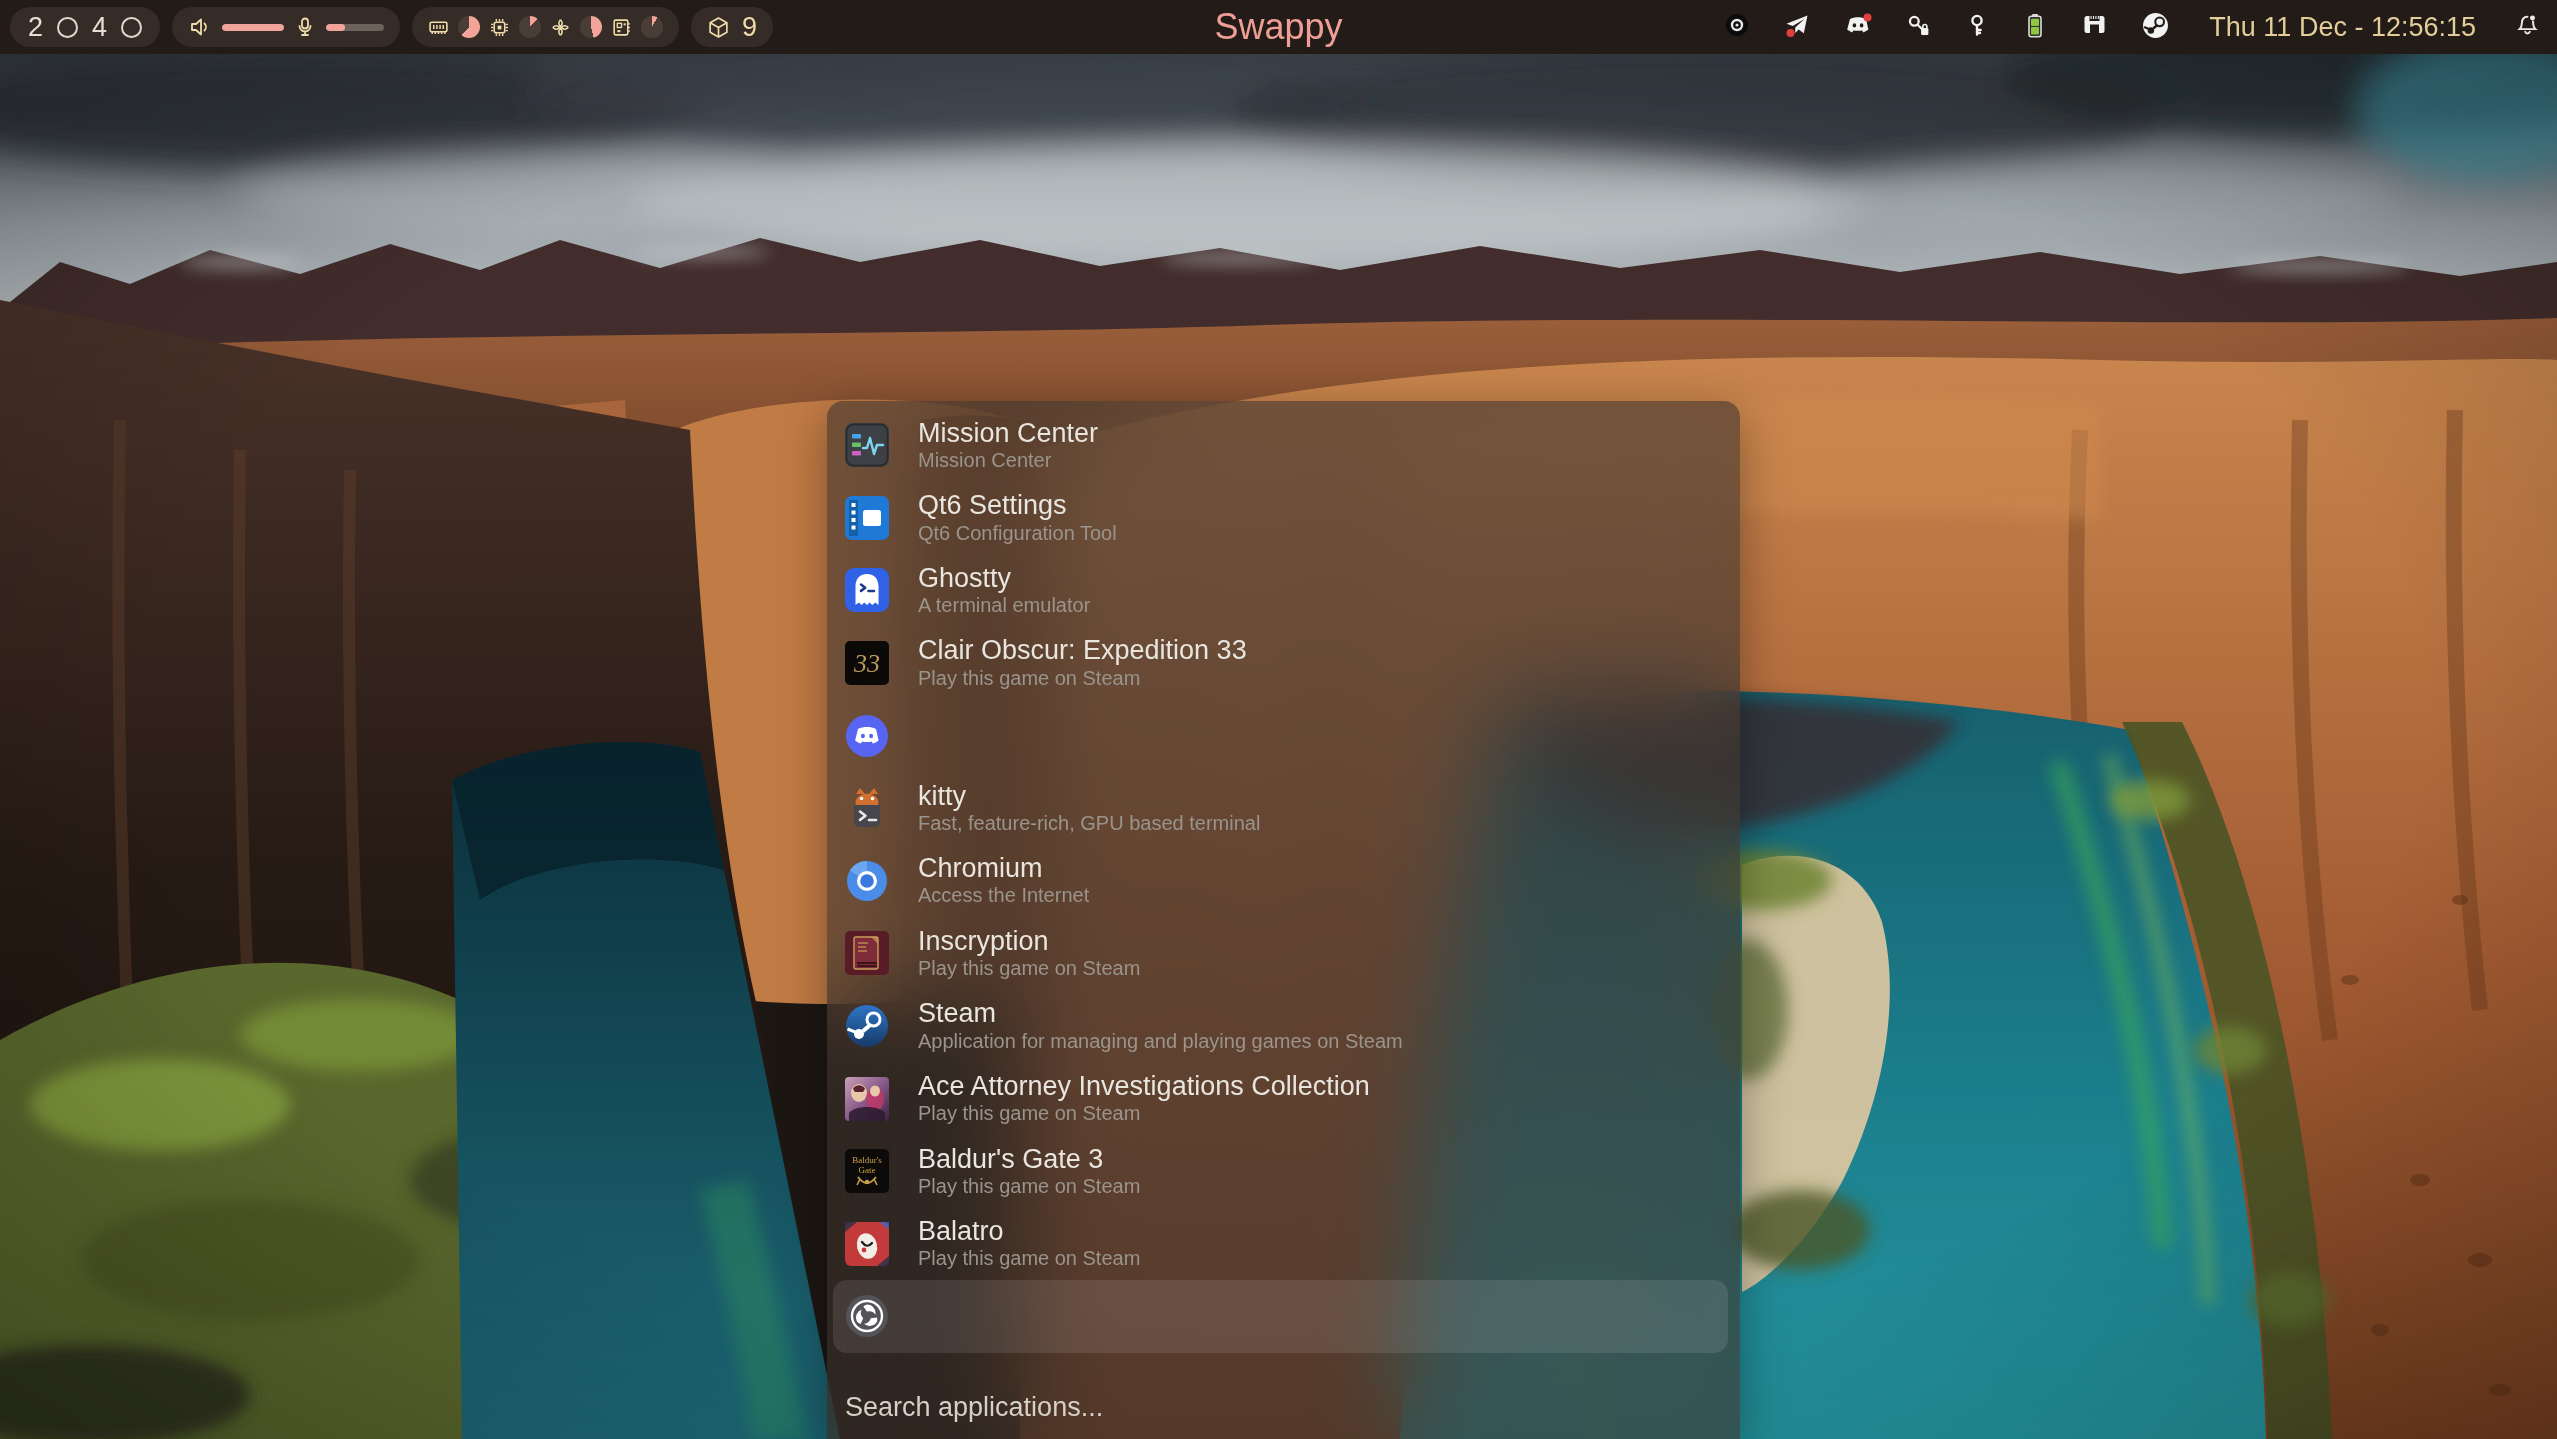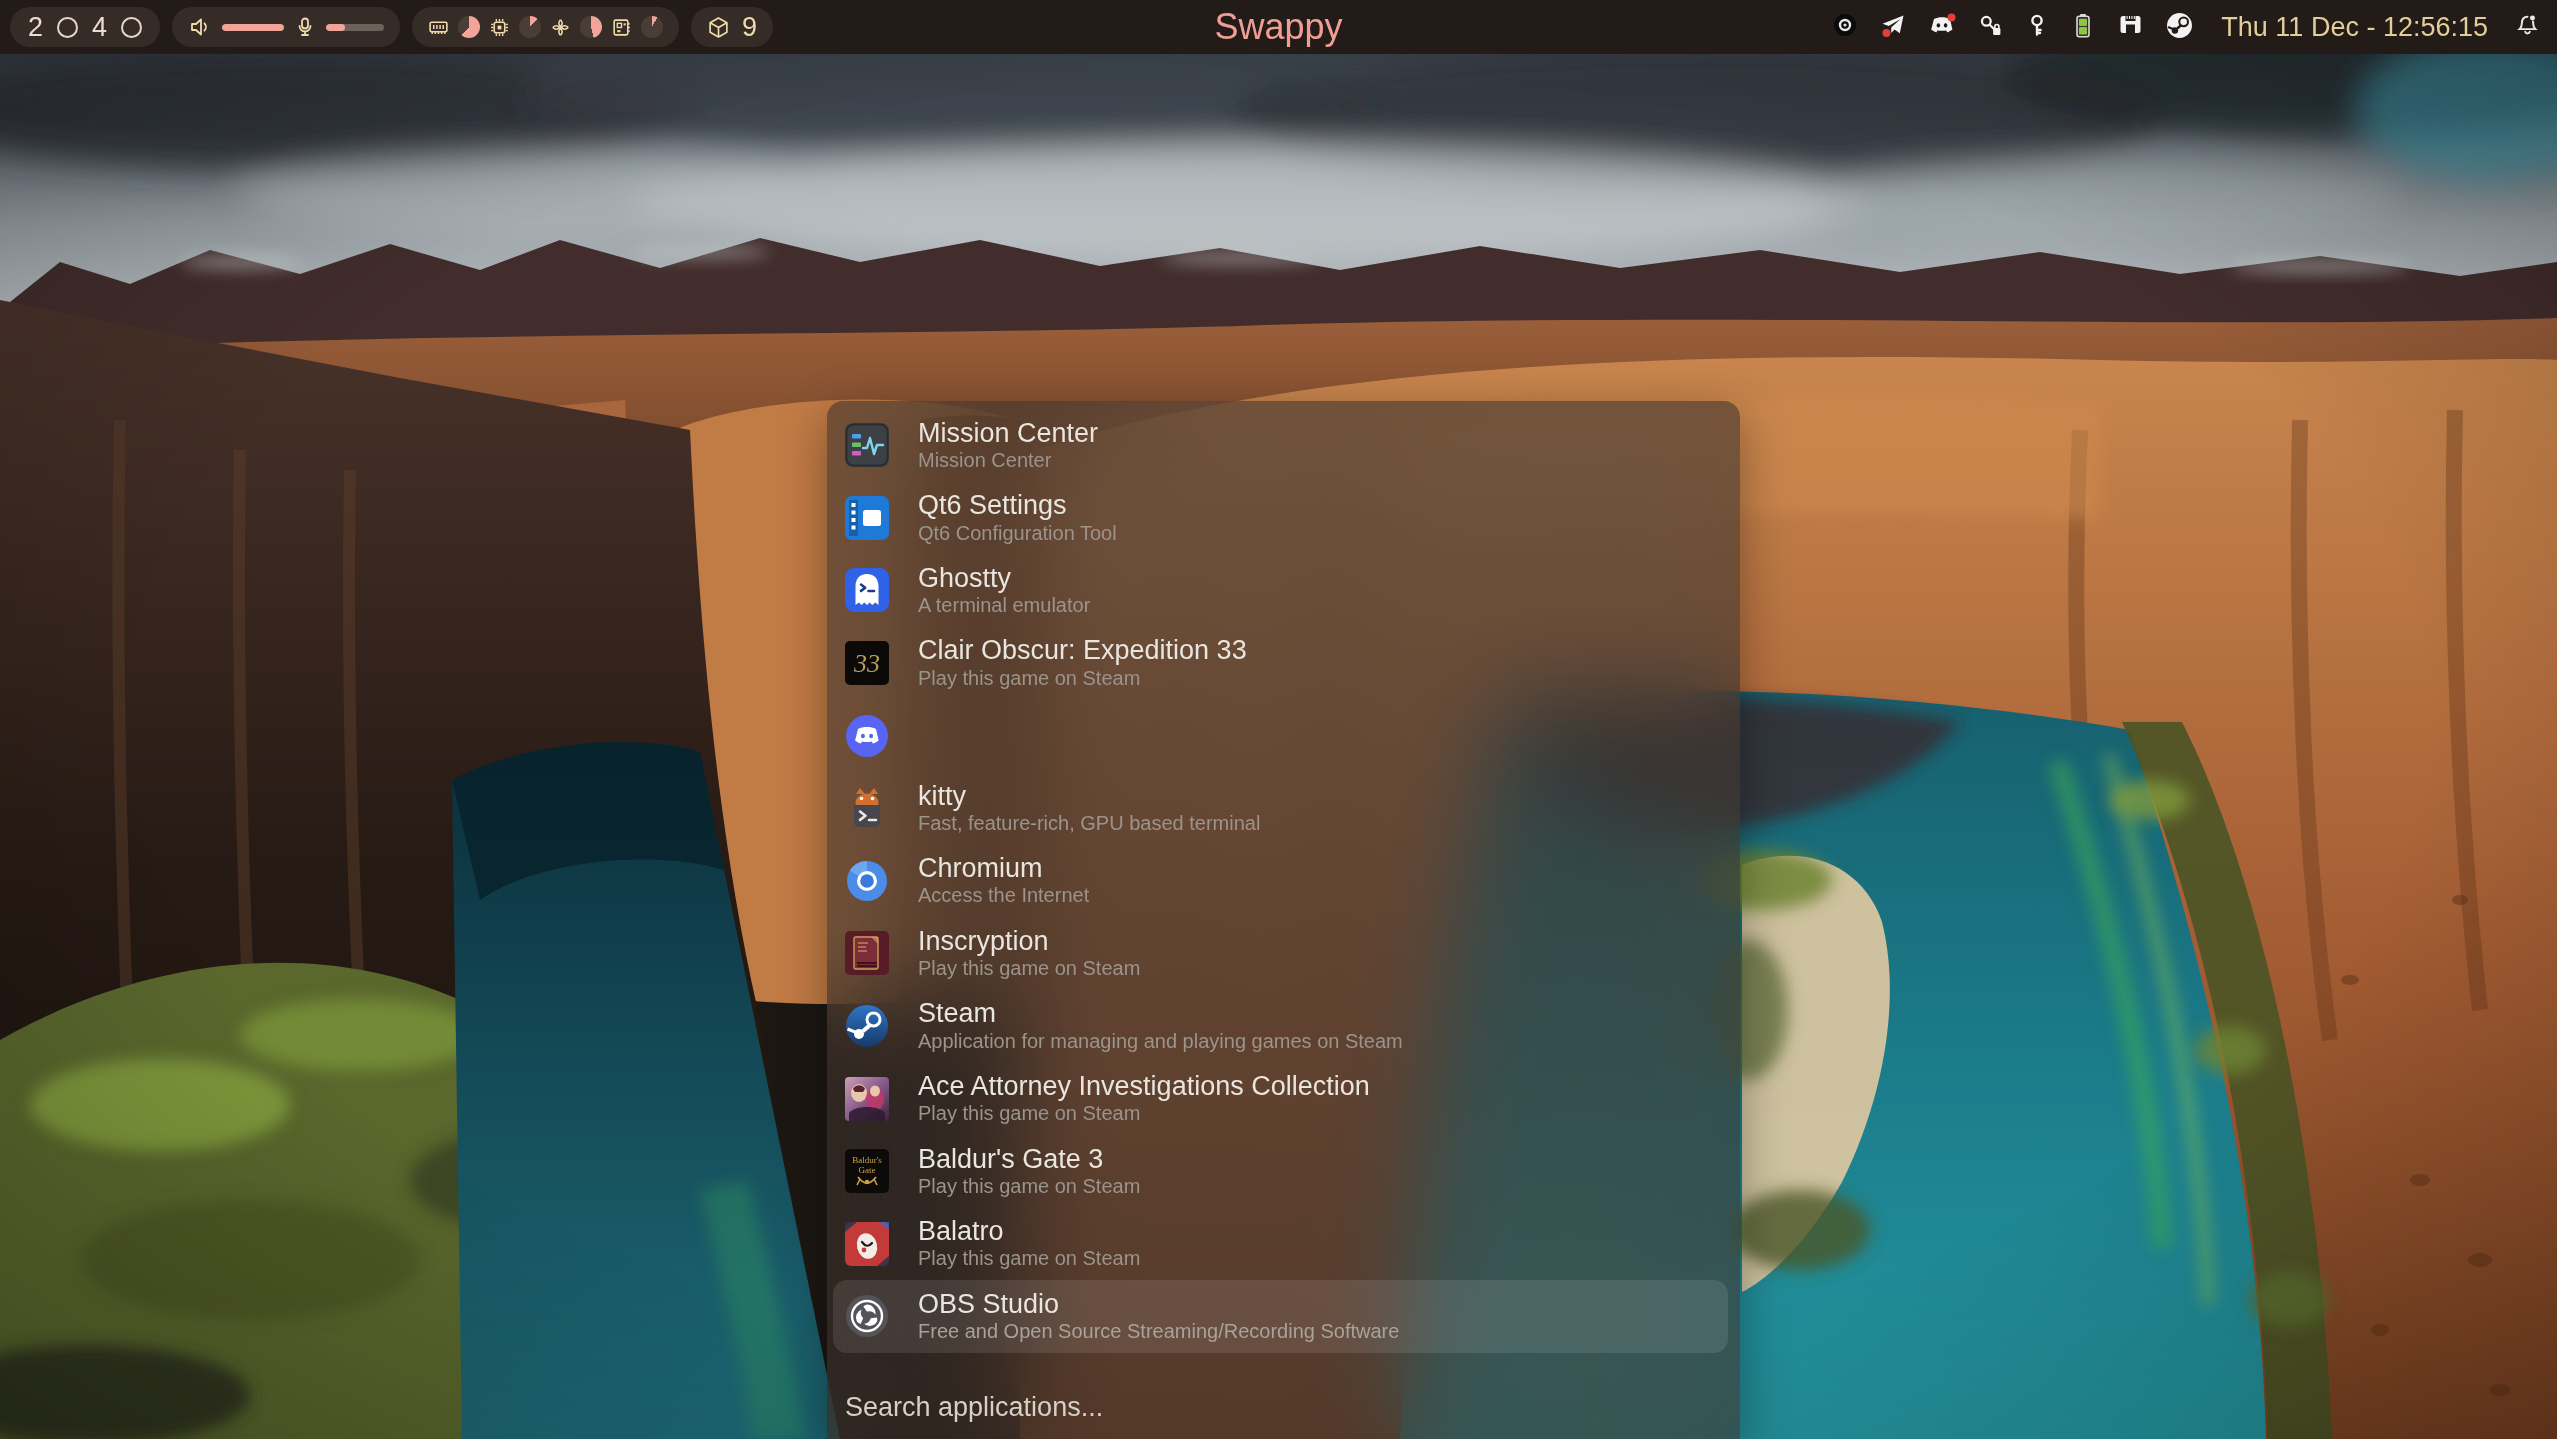--- a/index.html
+++ b/index.html
@@ -24,21 +24,21 @@
   .ws-num{font-size:27px;color:#ebdcd4;line-height:40px;}
   .ws-dot{width:17px;height:17px;border:2.5px solid #e6d6ce;border-radius:50%;display:inline-block;}
   .slider{height:7px;border-radius:4px;background:#6b625c;position:relative;overflow:hidden;flex:none;}
   .slider .fill{position:absolute;left:0;top:0;bottom:0;border-radius:4px;background:var(--accent);}
   .pie{width:22px;height:22px;border-radius:50%;flex:none;}
   .mod-icon{flex:none;display:block;}
   .bar-title{
     position:absolute;left:0;right:0;top:0;height:48px;text-align:center;
     font-size:36px;line-height:54px;color:var(--title_pink);pointer-events:none;
   }
-  .tray{margin-left:auto;display:flex;align-items:center;gap:22px;padding-right:6px;}
+  .tray{margin-left:auto;display:flex;align-items:center;gap:34px;padding-right:6px;}
   .tray .ticon{position:relative;display:block;flex:none;}
   .clock{font-size:27px;color:var(--clock_gold);white-space:nowrap;margin:0 4px 0 6px;}
 
   
   .launcher{
     position:absolute;left:827px;top:401px;width:913px;height:1038px;z-index:4;
     border-radius:16px 16px 0 0;
     background:rgba(62,50,43,.60);
     backdrop-filter:blur(46px) saturate(.85);
     -webkit-backdrop-filter:blur(46px) saturate(.85);
@@ -561,22 +561,18 @@
               <path d="M22 10.5a8.5 8.5 0 018.3 10.2 7 7 0 00-6-3.4c-.8 0-1.5.1-2.2.4l-3.8-5.2a8.4 8.4 0 013.7-2z"></path>
               <g transform="rotate(120 22 22)">
                 <path d="M22 10.5a8.5 8.5 0 018.3 10.2 7 7 0 00-6-3.4c-.8 0-1.5.1-2.2.4l-3.8-5.2a8.4 8.4 0 013.7-2z"></path>
               </g>
               <g transform="rotate(240 22 22)">
                 <path d="M22 10.5a8.5 8.5 0 018.3 10.2 7 7 0 00-6-3.4c-.8 0-1.5.1-2.2.4l-3.8-5.2a8.4 8.4 0 013.7-2z"></path>
               </g>
             </g>
           </svg>
       </span>
-      <span class="app-text">
-          <div class="app-name">OBS Studio</div>
-          <div class="app-desc">Free and Open Source Streaming/Recording Software</div>
-        </span>
     </div>
 
   </div>
 
   <input class="search-input" type="text" placeholder="Search applications..." style="">
 </div>
 
 </body></html>

